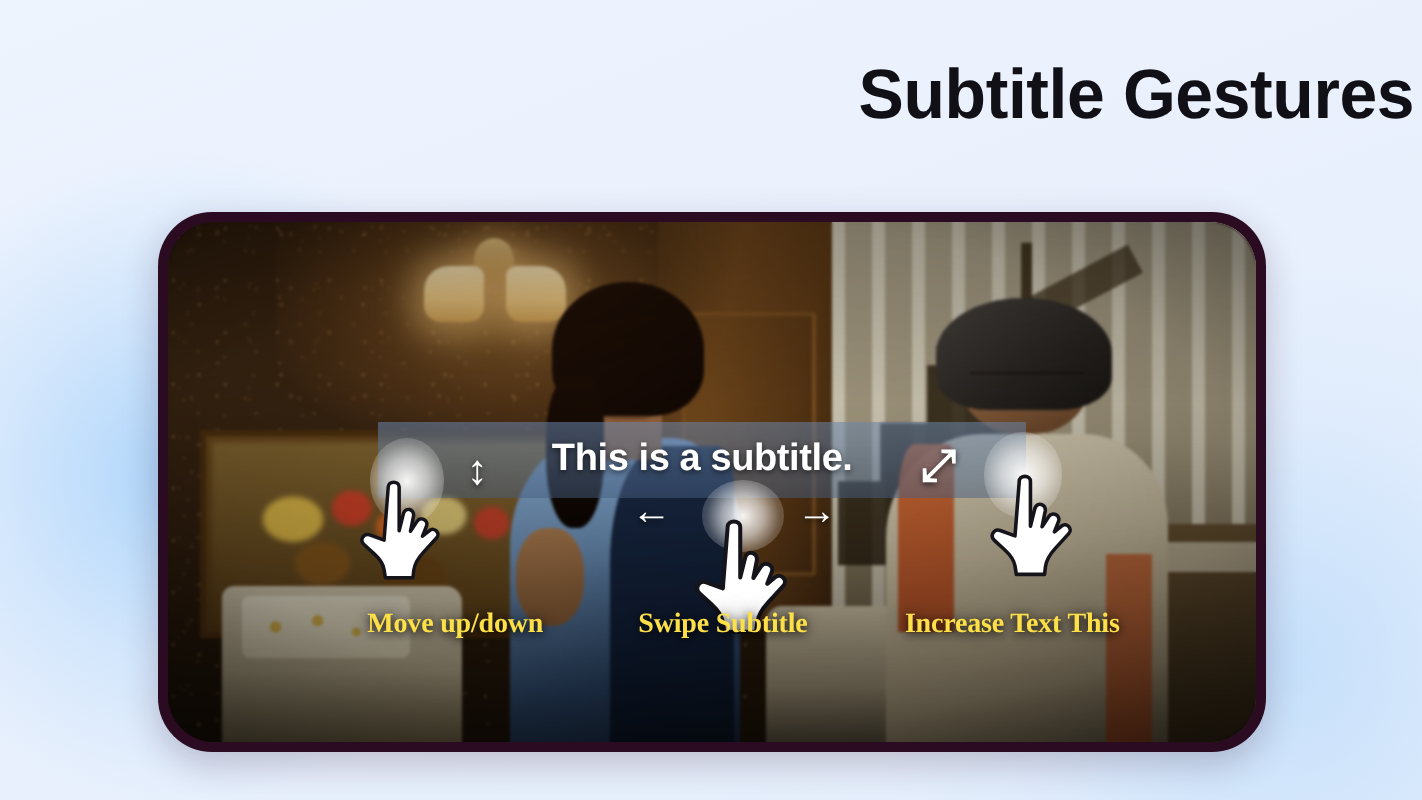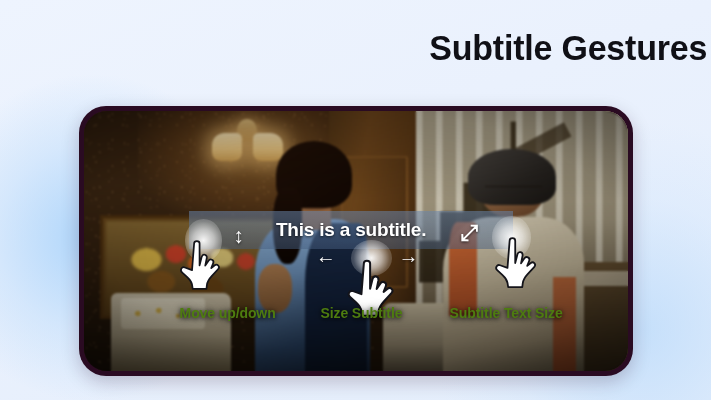--- a/index.html
+++ b/index.html
@@ -334,22 +334,22 @@
   }
   .hand-cursor { position: absolute; }
 
   #gesture-up-down { left: 17.6%; top: 40%; width: 17%; height: 28%; }
   #gesture-swipe   { left: 43%;   top: 52%; width: 20%; height: 30%; }
   #gesture-resize  { left: 68.5%; top: 40%; width: 18%; height: 28%; }
 
   
   .gesture-label {
     position: absolute;
-    color: #4d7c0f;
-    font-family: Liberation Sans, sans-serif;
+    color: #fde047;
+    font-family: Liberation Serif, serif;
     font-size: 14px;
     font-weight: bold;
     letter-spacing: -0.1px;
     white-space: nowrap;
     text-shadow: 0 1px 4px rgba(0,0,0,0.8), 0 0 10px rgba(0,0,0,0.55);
     transform: translateX(-50%);
   }
   #label-move-updown     { left: 26.4%; top: 74.5%; }
   #label-swipe-subtitle  { left: 51.0%; top: 74.5%; }
   #label-increase-size   { left: 77.6%; top: 74.5%; }
@@ -442,19 +442,19 @@
 
       <div class="gesture-icon" id="gesture-resize">
         <span class="arrow-glyph" style="left:4%; top:10%; font-size:22px;">⤢</span>
         <div class="tap-ring" style="left:36%; top:2%; width:40%; height:58%;"></div>
         <svg class="hand-cursor" style="left:30%; top:26%; width:62%; height:80%;" viewBox="0 0 40 52">
           <path d="M14 6 c0-3 5-3 5 0 l0 20 l2 -8 c1-3 5-2 4.6 1.2 l-1.4 7 l3-4.5 c1.6-2.4 5.4-0.6 4.3 2.2 l-1.8 4.6 l3.2-2.6 c2.2-1.8 5.2 1.2 3.2 3.4 l-6 6.6 c-2.4 2.6-4 5-4.4 8.2 l-0.4 3.4 l-12.6 0 l-0.6-3.8 c-0.5-3-2-4.8-4.4-7 l-4.8-4.4 c-2.2-2-0.2-5.4 2.6-4.4 l6.6 2.4 Z" fill="#ffffff" stroke="#14141a" stroke-width="1.6" stroke-linejoin="round"></path>
         </svg>
       </div>
 
       <span class="gesture-label" id="label-move-updown">Move up/down</span>
-      <span class="gesture-label" id="label-swipe-subtitle">Size Subtitle</span>
-      <span class="gesture-label" id="label-increase-size">Subtitle Text Size</span>
+      <span class="gesture-label" id="label-swipe-subtitle">Swipe Subtitle</span>
+      <span class="gesture-label" id="label-increase-size">Increase Text This</span>
 
     </div>
   </div>
 
 </div>
 
 </body></html>

